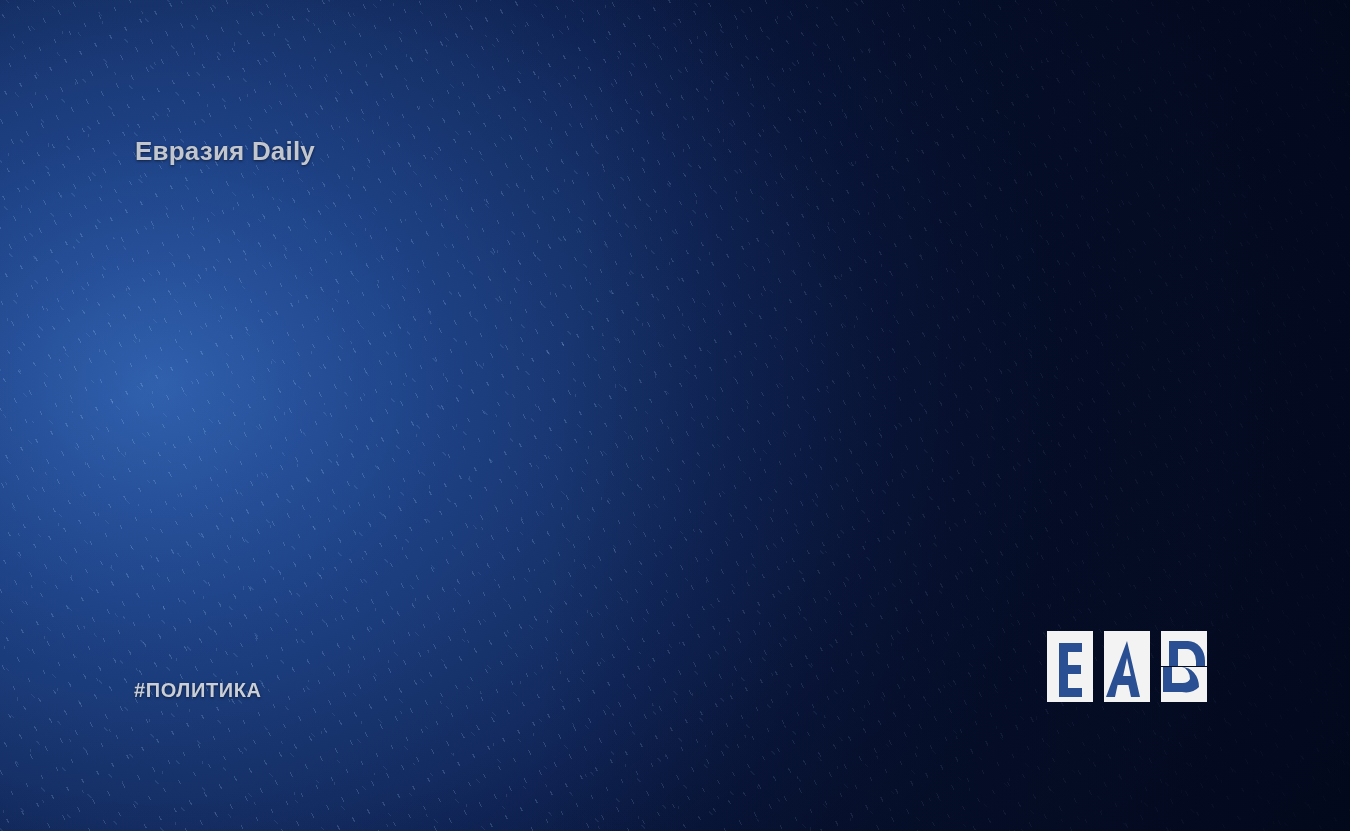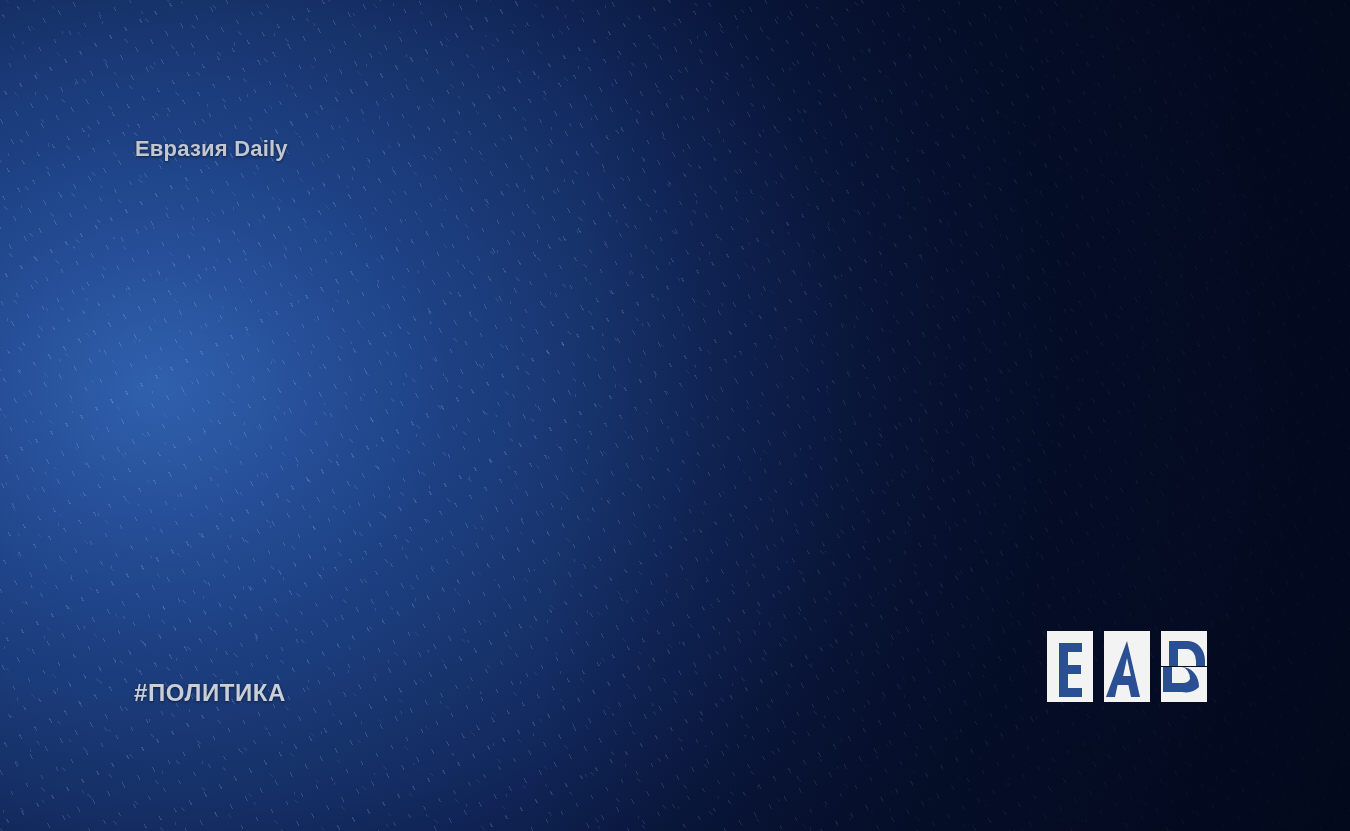--- a/index.html
+++ b/index.html
@@ -109,21 +109,21 @@
     background: radial-gradient(ellipse 980px 820px at 10% 48%,
       rgba(40,80,160,0.30) 0%, rgba(25,55,120,0.16) 45%, rgba(0,0,0,0) 78%);
     mix-blend-mode: screen;
   }
 
   
   .brand {
     position: absolute;
     left: 135px;
     top: 136px;
-    font-size: 22px;
+    font-size: 26px;
     font-weight: bold;
     letter-spacing: 0.2px;
     color: #c2c7cf;
     text-shadow: 0 1px 3px rgba(0,0,0,0.55);
     white-space: nowrap;
   }
 
   .headline {
     position: absolute;
     left: 135px;
@@ -135,21 +135,21 @@
     line-height: 78px;
     letter-spacing: -0.2px;
     color: #ffffff;
     text-shadow: 0 2px 8px rgba(0,0,0,0.45);
   }
 
   .hashtag {
     position: absolute;
     left: 134px;
     top: 679px;
-    font-size: 24px;
+    font-size: 20px;
     font-weight: bold;
     letter-spacing: 0.6px;
     color: #c9ced7;
     text-shadow: 0 1px 3px rgba(0,0,0,0.5);
     white-space: nowrap;
   }
 
   
   .logo {
     position: absolute;

